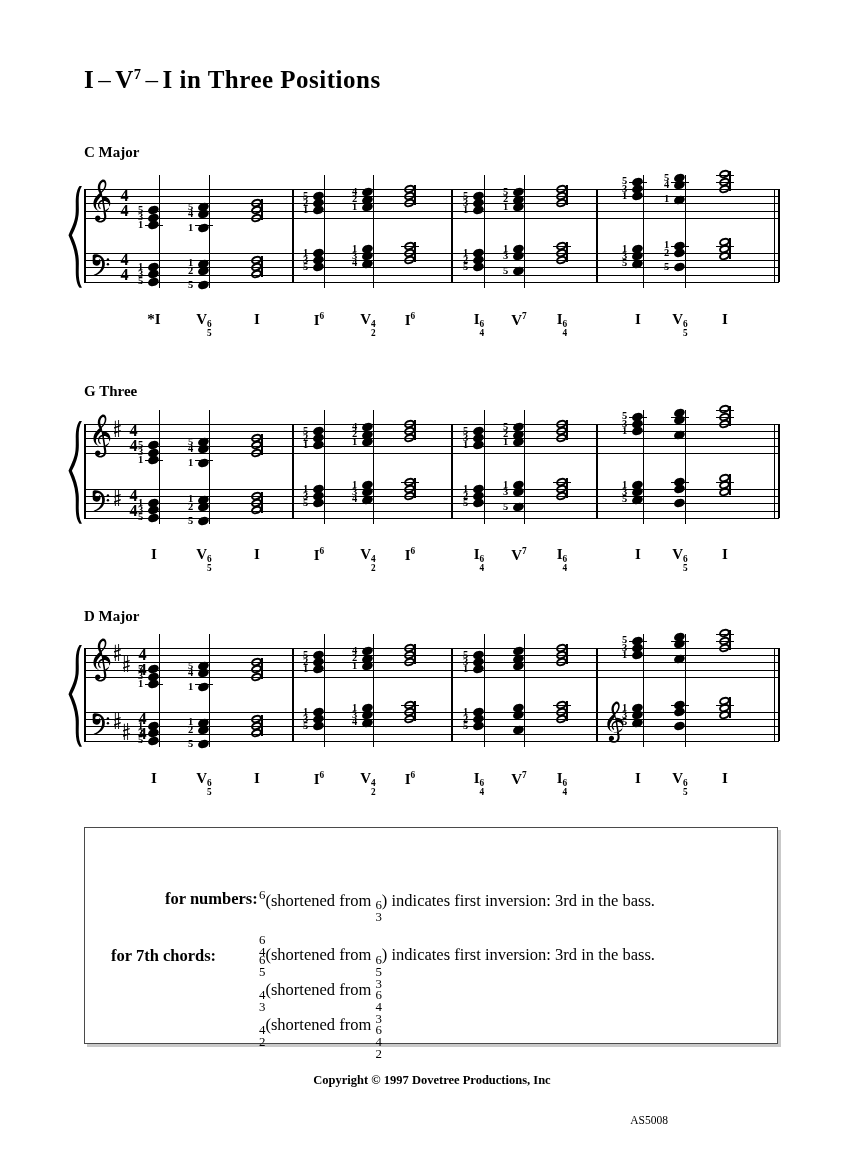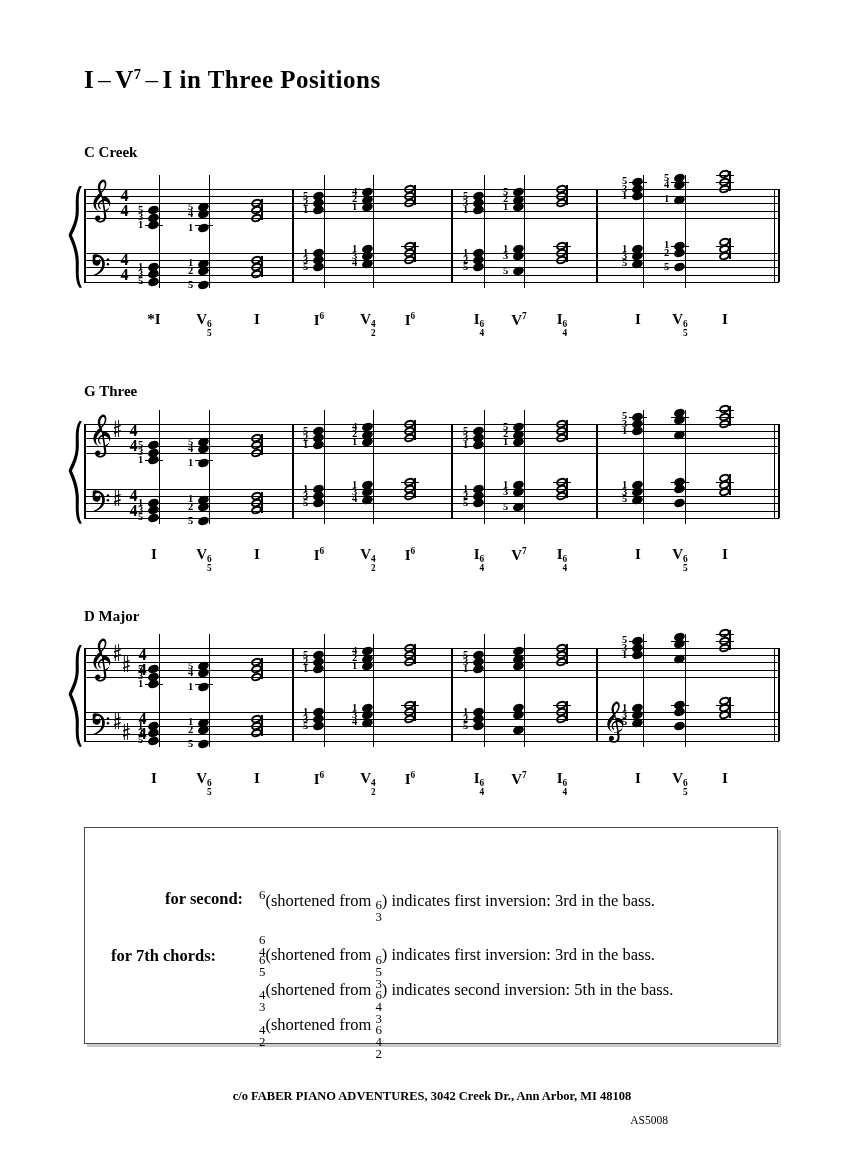--- a/index.html
+++ b/index.html
@@ -106,21 +106,21 @@
 <body>
 
 <div class="page">
 
   <div class="title">
     <span class="rn">I</span><span class="dash">–</span><span class="rn">V</span><sup>7</sup><span class="dash">–</span><span class="rn">I</span>
     <span class="plain">in Three Positions</span>
   </div>
 
   <div id="systems-host">
-      <div class="keylabel" style="left:84px;top:144px;">C Creek</div>
+      <div class="keylabel" style="left:84px;top:144px;">C Major</div>
       <div class="ln" style="position:absolute;left:84px;top:189px;
             width:695px;height:1.1px;background:#000;"></div>
       <div class="ln" style="position:absolute;left:84px;top:196.2px;
             width:695px;height:1.1px;background:#000;"></div>
       <div class="ln" style="position:absolute;left:84px;top:203.4px;
             width:695px;height:1.1px;background:#000;"></div>
       <div class="ln" style="position:absolute;left:84px;top:210.6px;
             width:695px;height:1.1px;background:#000;"></div>
       <div class="ln" style="position:absolute;left:84px;top:217.8px;
             width:695px;height:1.1px;background:#000;"></div>
@@ -897,21 +897,21 @@
       <div class="csym" style="left:638px;top:770px;"><span>I</span></div>
       <div class="csym" style="left:680px;top:770px;"><span>V</span><span class="frac">
           <span>6</span>
           <span>5</span>
         </span></div>
       <div class="csym" style="left:725px;top:770px;"><span>I</span></div>
     </div>
 
   <div class="fnbox">
 
-    <div class="fn-lbl" style="left:80px;top:61px;">for second:</div>
+    <div class="fn-lbl" style="left:80px;top:61px;">for numbers:</div>
     <div class="fn-lbl" style="left:26px;top:118px;">for 7th chords:</div>
 
     <div id="fn-rows-host">
         <div class="fn-line" style="left:174px;top:60px;"><span class="supnum">6</span><span>(shortened from </span><span class="sfrac">
             <span>6</span>
             <span>3</span>
           </span><span>) indicates first inversion: 3rd in the bass.</span></div>
         <div class="fn-line" style="left:174px;top:97px;"><span class="sfrac">
             <span>6</span>
             <span>4</span>
@@ -924,28 +924,28 @@
             <span>5</span>
             <span>3</span>
           </span><span>) indicates first inversion: 3rd in the bass.</span></div>
         <div class="fn-line" style="left:174px;top:152px;"><span class="sfrac">
             <span>4</span>
             <span>3</span>
           </span><span>(shortened from </span><span class="sfrac3">
             <span>6</span>
             <span>4</span>
             <span>3</span>
-          </span><span>) indicates second inversion: 5th in the bass.</span></div>
+          </span></div>
         <div class="fn-line" style="left:174px;top:187px;"><span class="sfrac">
             <span>4</span>
             <span>2</span>
           </span><span>(shortened from </span><span class="sfrac3">
             <span>6</span>
             <span>4</span>
             <span>2</span>
           </span></div>
       </div>
   </div>
 
-  <div class="footer" style="top:1088px;">c/o FABER PIANO ADVENTURES, 3042 Creek Dr., Ann Arbor, MI 48108</div>
+  <div class="footer" style="top:1072px;">Copyright © 1997 Dovetree Productions, Inc</div>
 
   <div class="catnum">AS5008</div>
 </div>
 
 </body></html>

